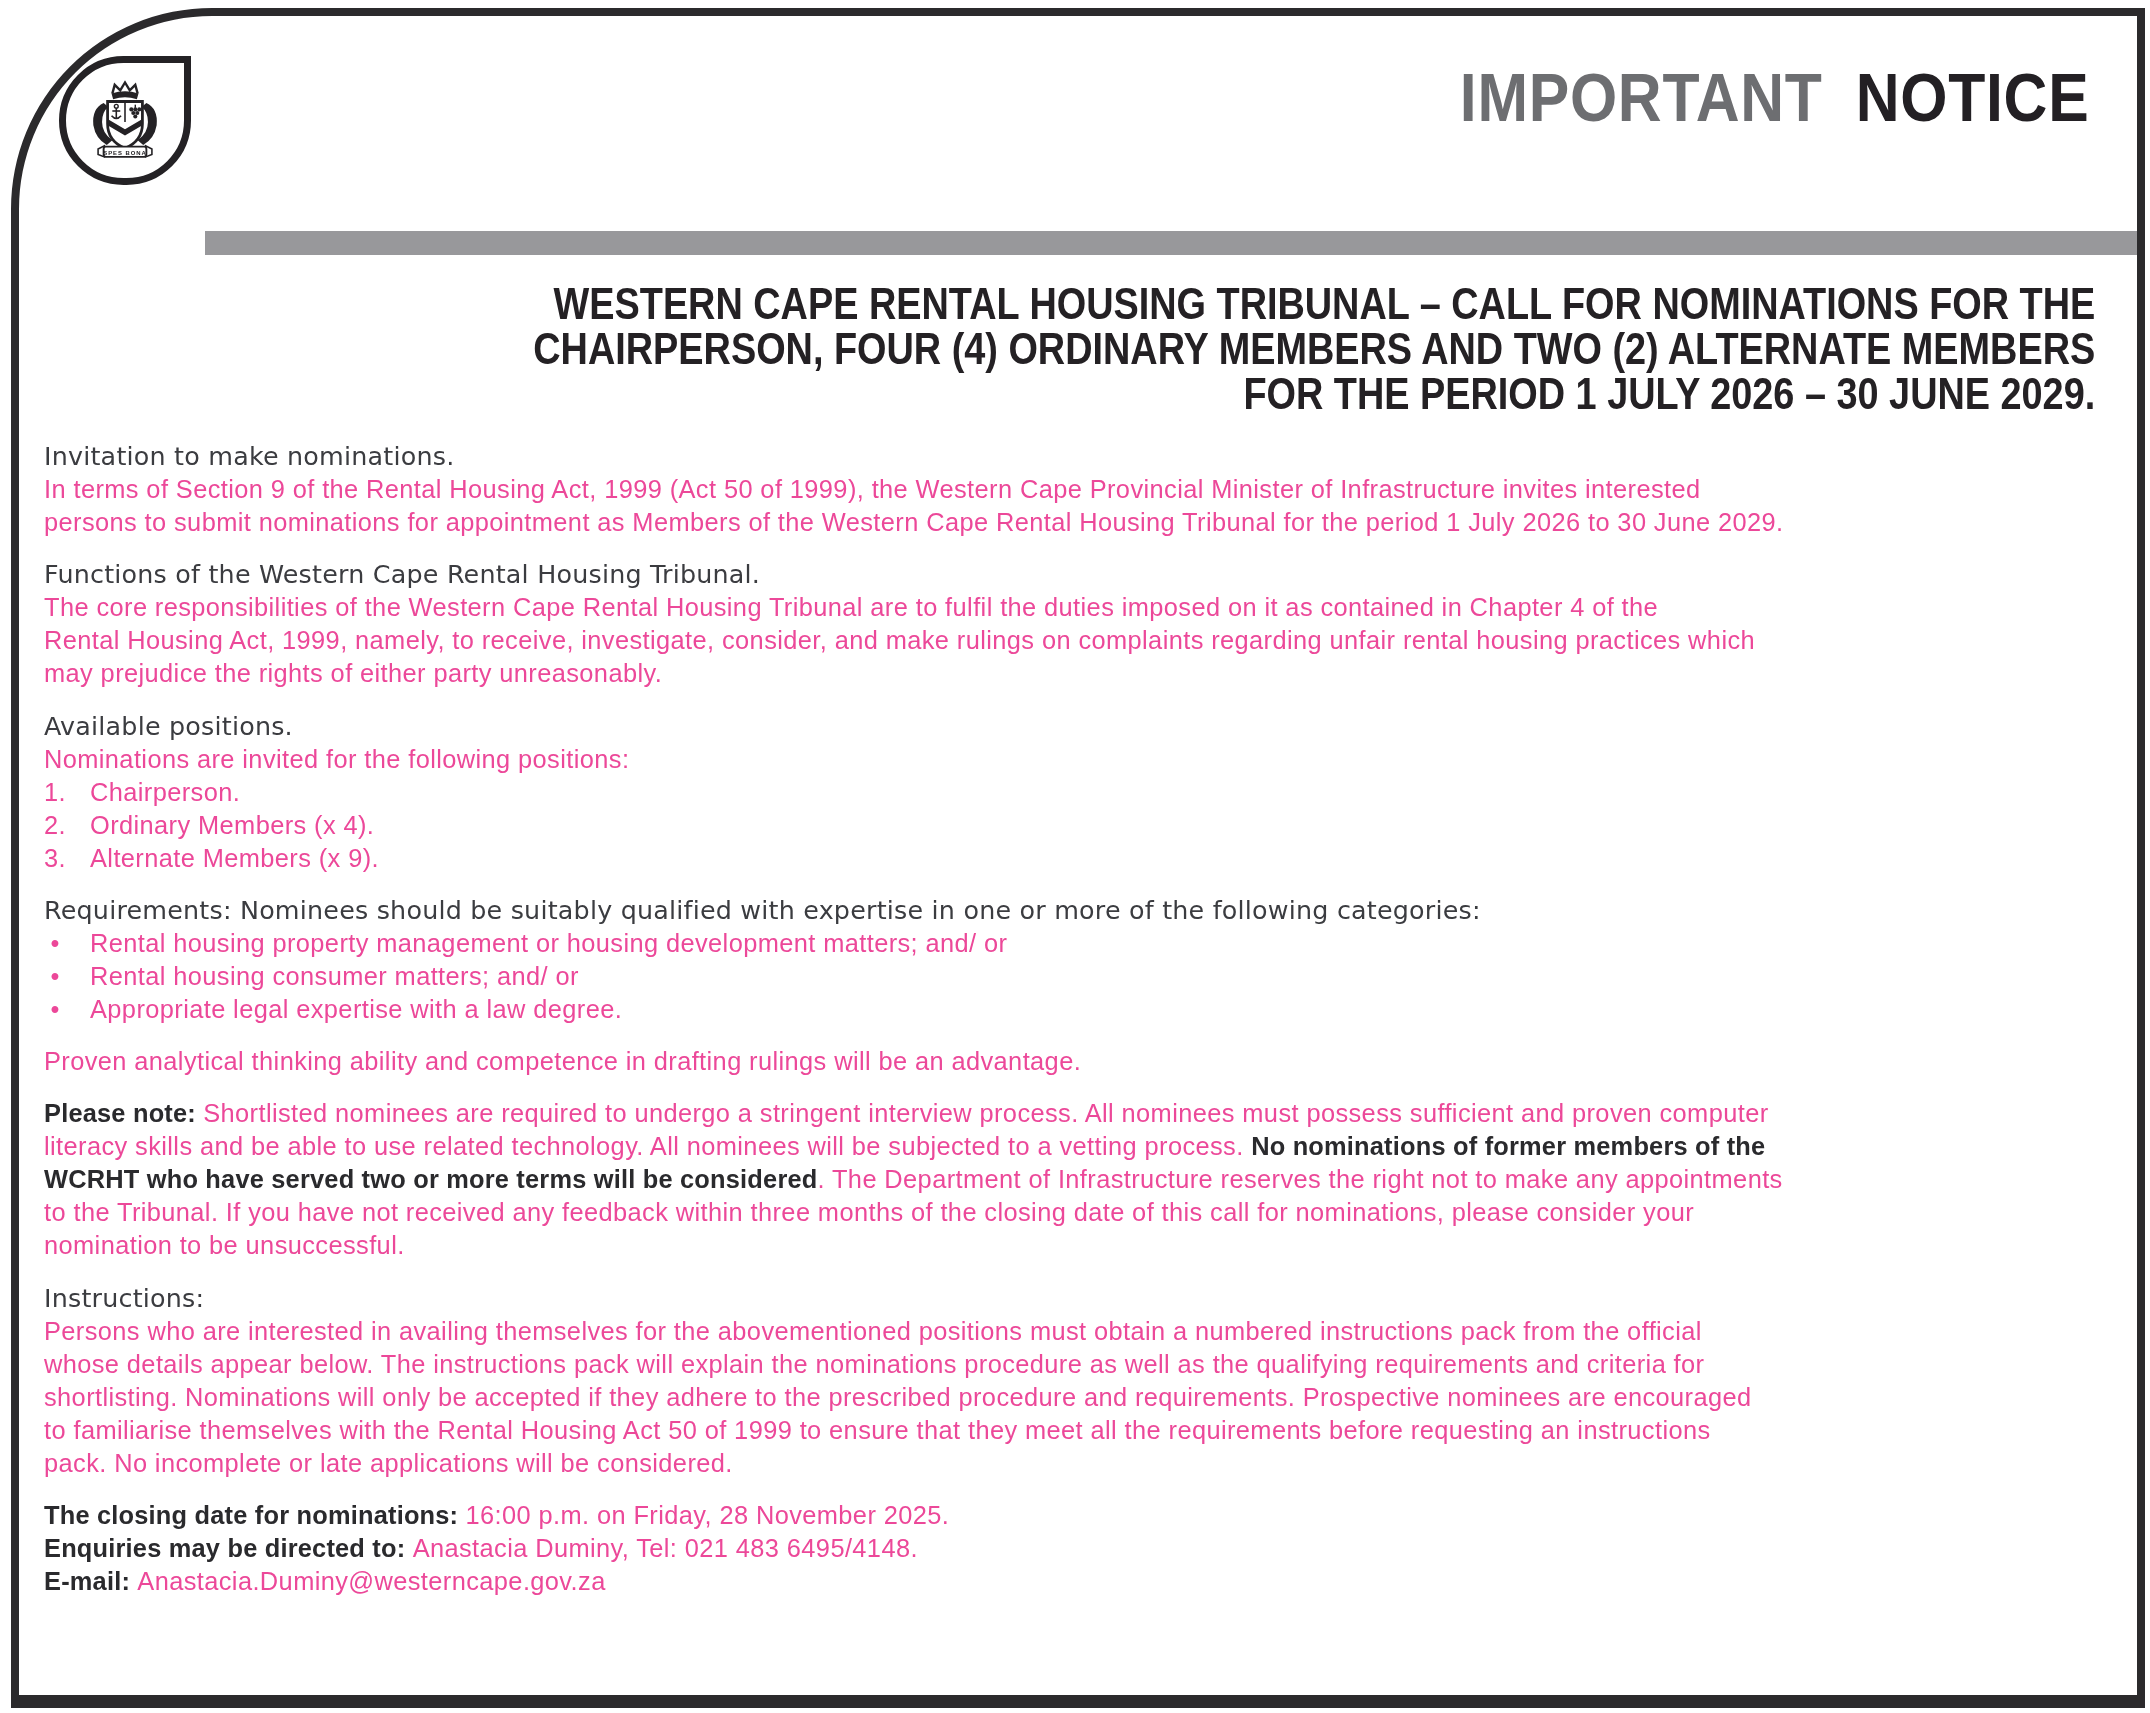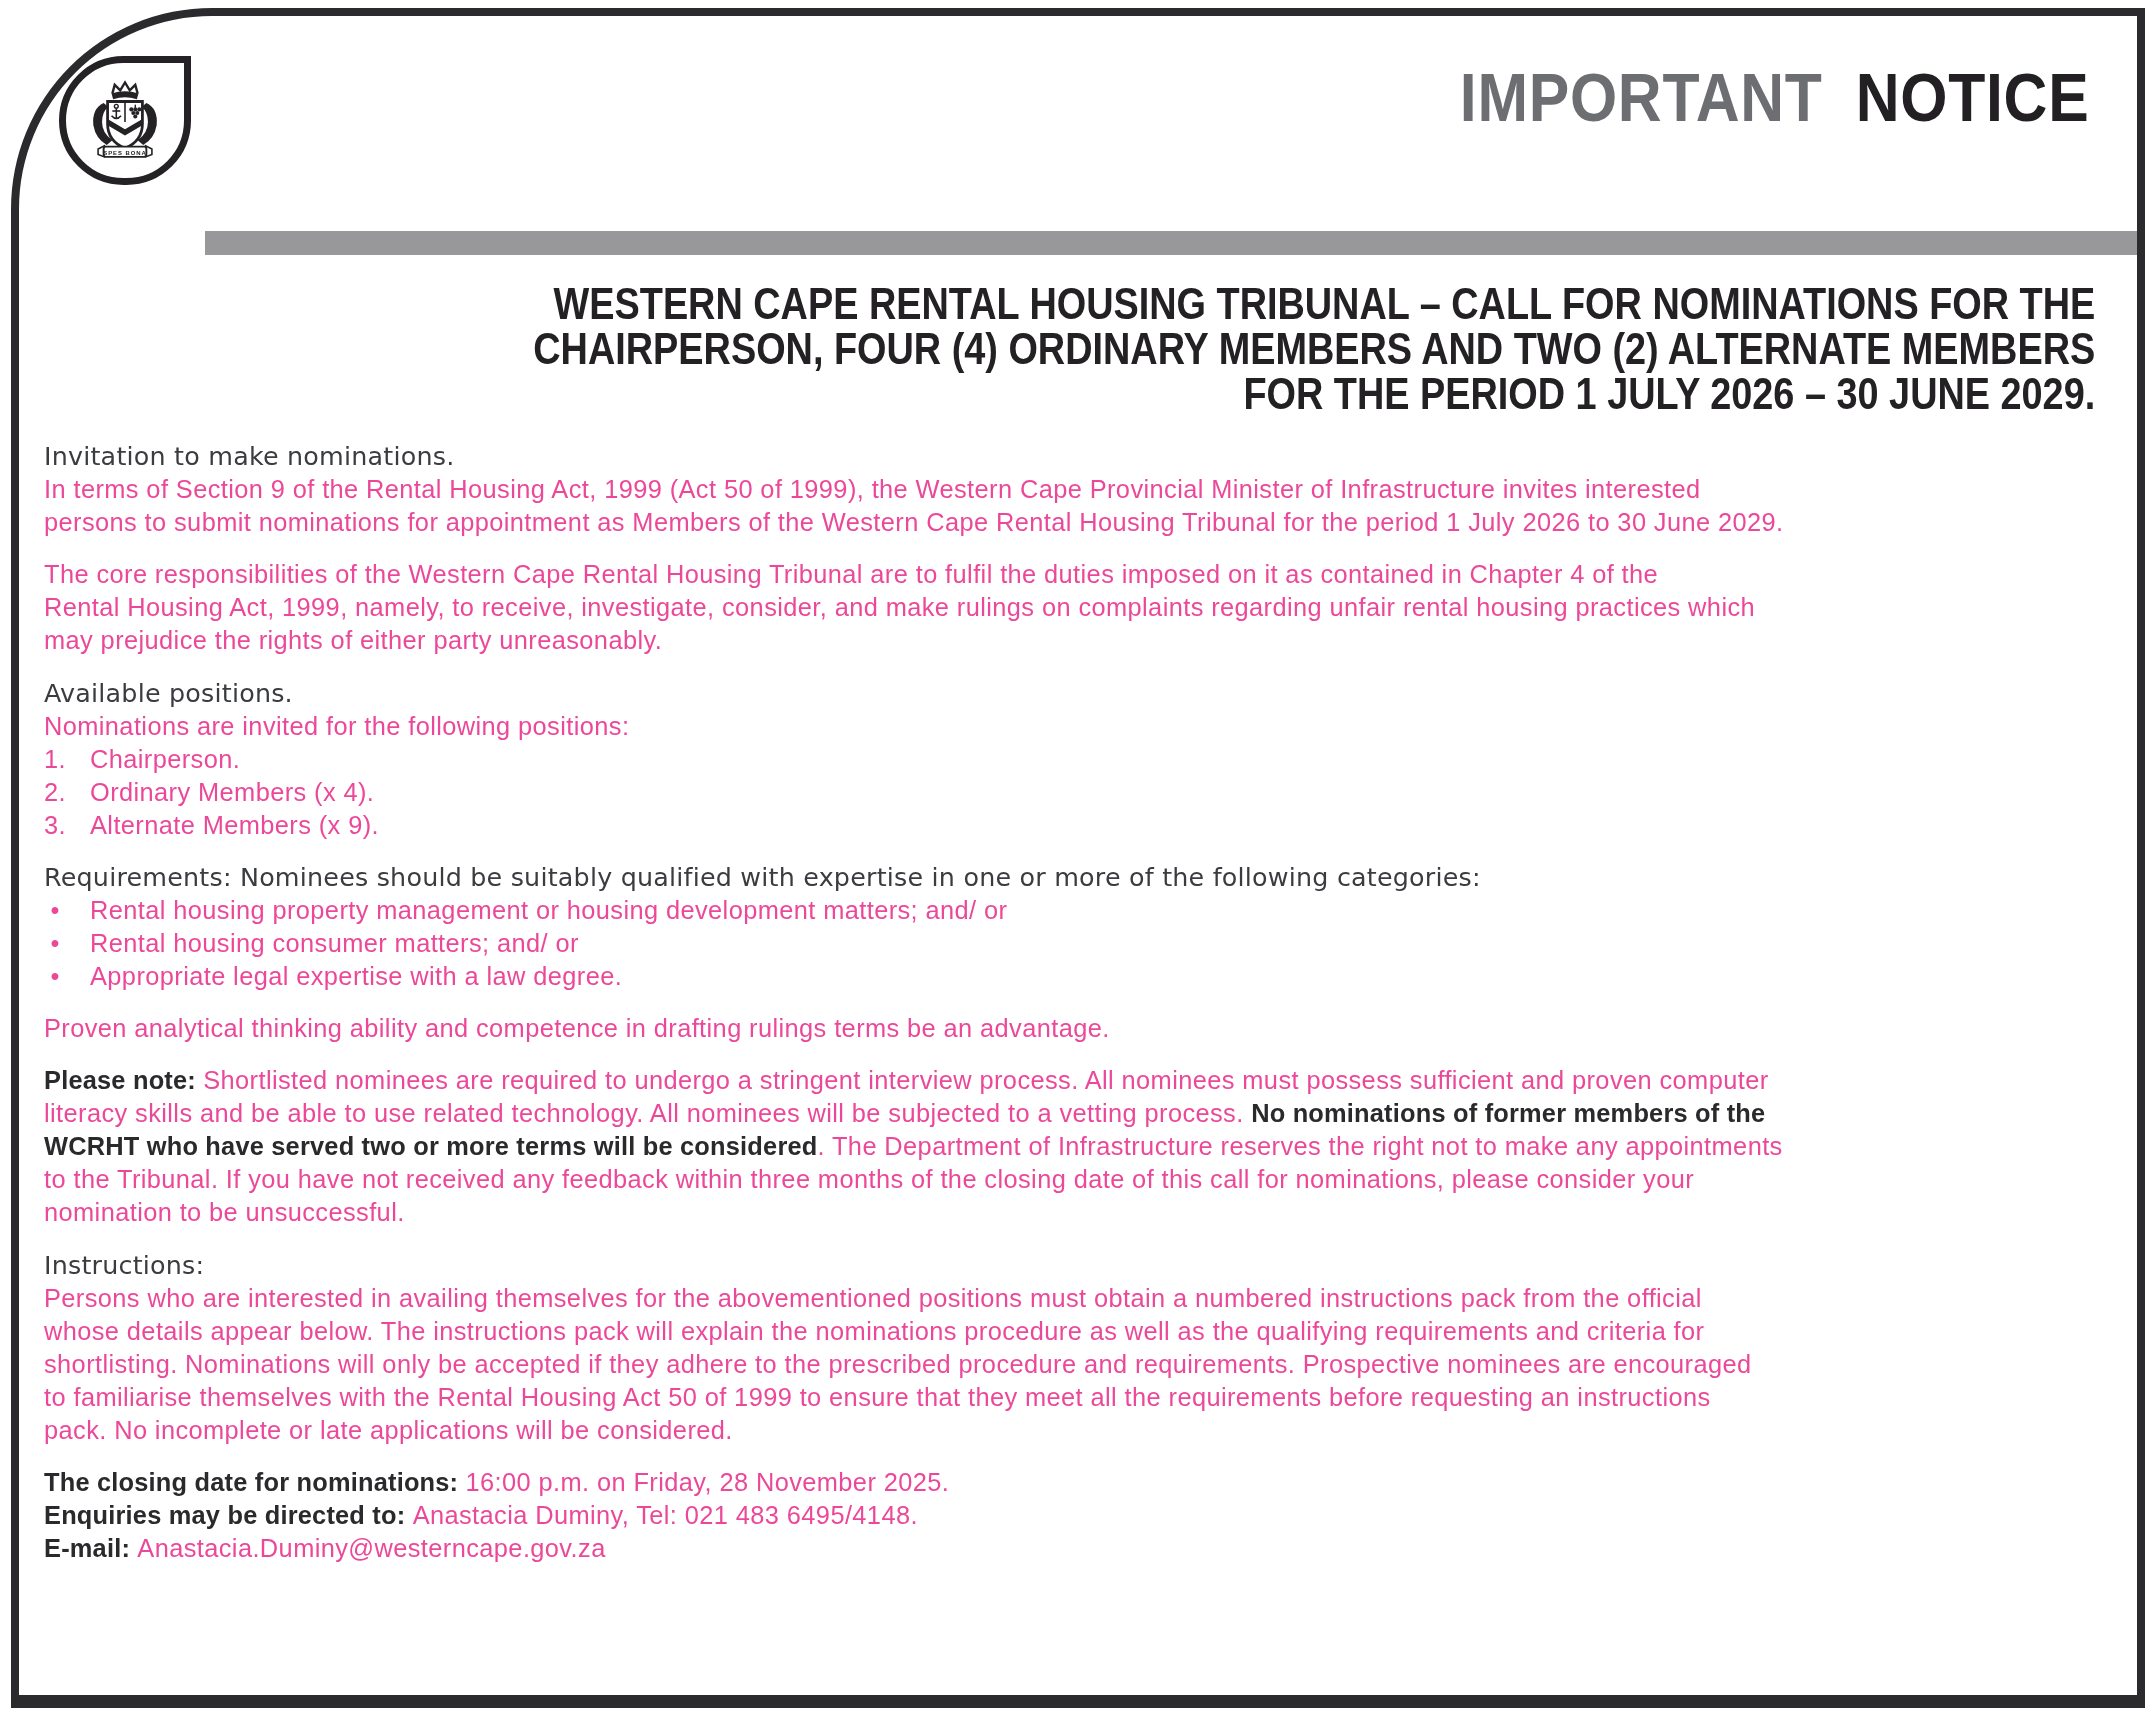--- a/index.html
+++ b/index.html
@@ -105,27 +105,28 @@
   <div id="title">
     <div class="title-line">WESTERN CAPE RENTAL HOUSING TRIBUNAL – CALL FOR NOMINATIONS FOR THE</div>
     <div class="title-line">CHAIRPERSON, FOUR (4) ORDINARY MEMBERS AND TWO (2) ALTERNATE MEMBERS</div>
     <div class="title-line">FOR THE PERIOD 1 JULY 2026 – 30 JUNE 2029.</div>
   </div>
 
   <div id="doc-body">
       <div class="para"><span class="md">Invitation to make nominations.
 </span><span class="lt">In terms of Section 9 of the Rental Housing Act, 1999 (Act 50 of 1999), the Western Cape Provincial Minister of Infrastructure invites interested
 persons to submit nominations for appointment as Members of the Western Cape Rental Housing Tribunal for the period 1 July 2026 to 30 June 2029.</span></div>
-      <div class="para"><span class="lt">The core responsibilities of the Western Cape Rental Housing Tribunal are to fulfil the duties imposed on it as contained in Chapter 4 of the
+      <div class="para"><span class="md">Functions of the Western Cape Rental Housing Tribunal.
+</span><span class="lt">The core responsibilities of the Western Cape Rental Housing Tribunal are to fulfil the duties imposed on it as contained in Chapter 4 of the
 Rental Housing Act, 1999, namely, to receive, investigate, consider, and make rulings on complaints regarding unfair rental housing practices which
 may prejudice the rights of either party unreasonably.</span></div>
       <div class="para"><span class="md">Available positions.
 </span><span class="lt">Nominations are invited for the following positions:</span><div class="li"><span class="marker lt">1.</span><span class="lt">Chairperson.</span></div><div class="li"><span class="marker lt">2.</span><span class="lt">Ordinary Members (x 4).</span></div><div class="li"><span class="marker lt">3.</span><span class="lt">Alternate Members (x 9).</span></div></div>
       <div class="para"><span class="md">Requirements: Nominees should be suitably qualified with expertise in one or more of the following categories:</span><div class="li bull"><span class="marker lt">•</span><span class="lt">Rental housing property management or housing development matters; and/ or</span></div><div class="li bull"><span class="marker lt">•</span><span class="lt">Rental housing consumer matters; and/ or</span></div><div class="li bull"><span class="marker lt">•</span><span class="lt">Appropriate legal expertise with a law degree.</span></div></div>
-      <div class="para"><span class="lt">Proven analytical thinking ability and competence in drafting rulings terms be an advantage.</span></div>
+      <div class="para"><span class="lt">Proven analytical thinking ability and competence in drafting rulings will be an advantage.</span></div>
       <div class="para"><span class="bd">Please note: </span><span class="lt">Shortlisted nominees are required to undergo a stringent interview process. All nominees must possess sufficient and proven computer
 literacy skills and be able to use related technology. All nominees will be subjected to a vetting process. </span><span class="bd">No nominations of former members of the
 WCRHT who have served two or more terms will be considered</span><span class="lt">. The Department of Infrastructure reserves the right not to make any appointments
 to the Tribunal. If you have not received any feedback within three months of the closing date of this call for nominations, please consider your
 nomination to be unsuccessful.</span></div>
       <div class="para"><span class="md">Instructions:
 </span><span class="lt">Persons who are interested in availing themselves for the abovementioned positions must obtain a numbered instructions pack from the official
 whose details appear below. The instructions pack will explain the nominations procedure as well as the qualifying requirements and criteria for
 shortlisting. Nominations will only be accepted if they adhere to the prescribed procedure and requirements. Prospective nominees are encouraged
 to familiarise themselves with the Rental Housing Act 50 of 1999 to ensure that they meet all the requirements before requesting an instructions

